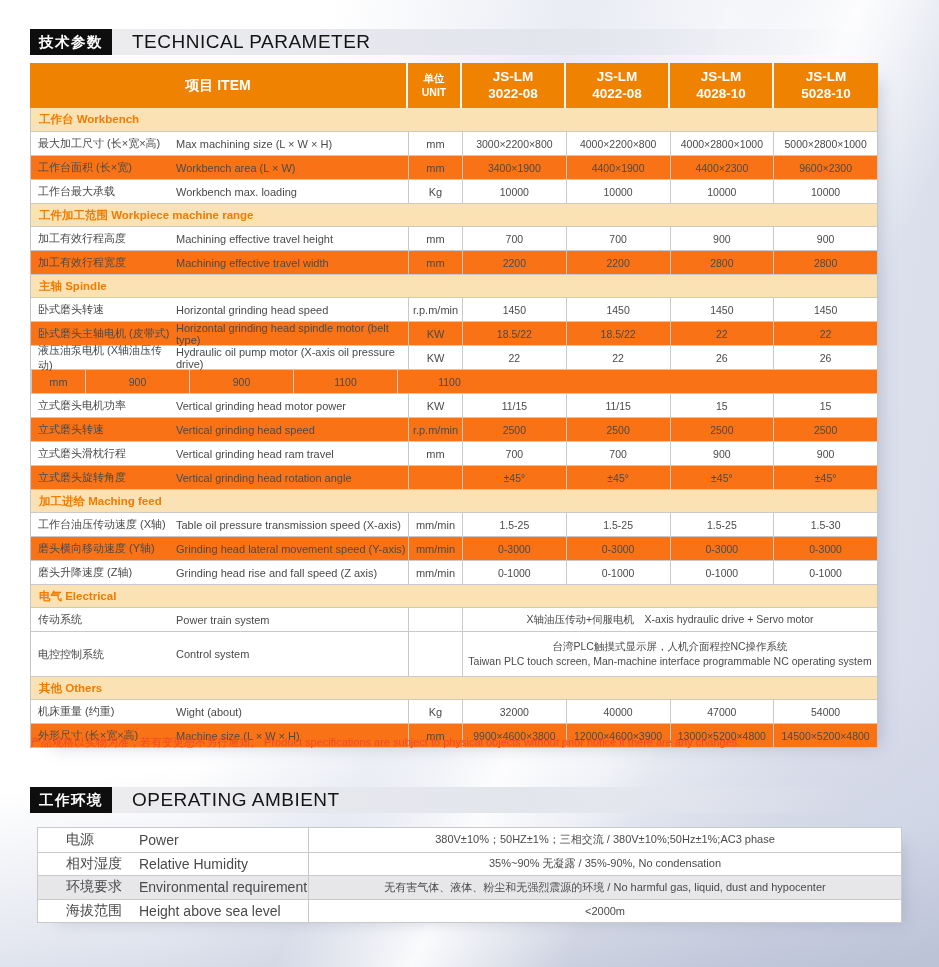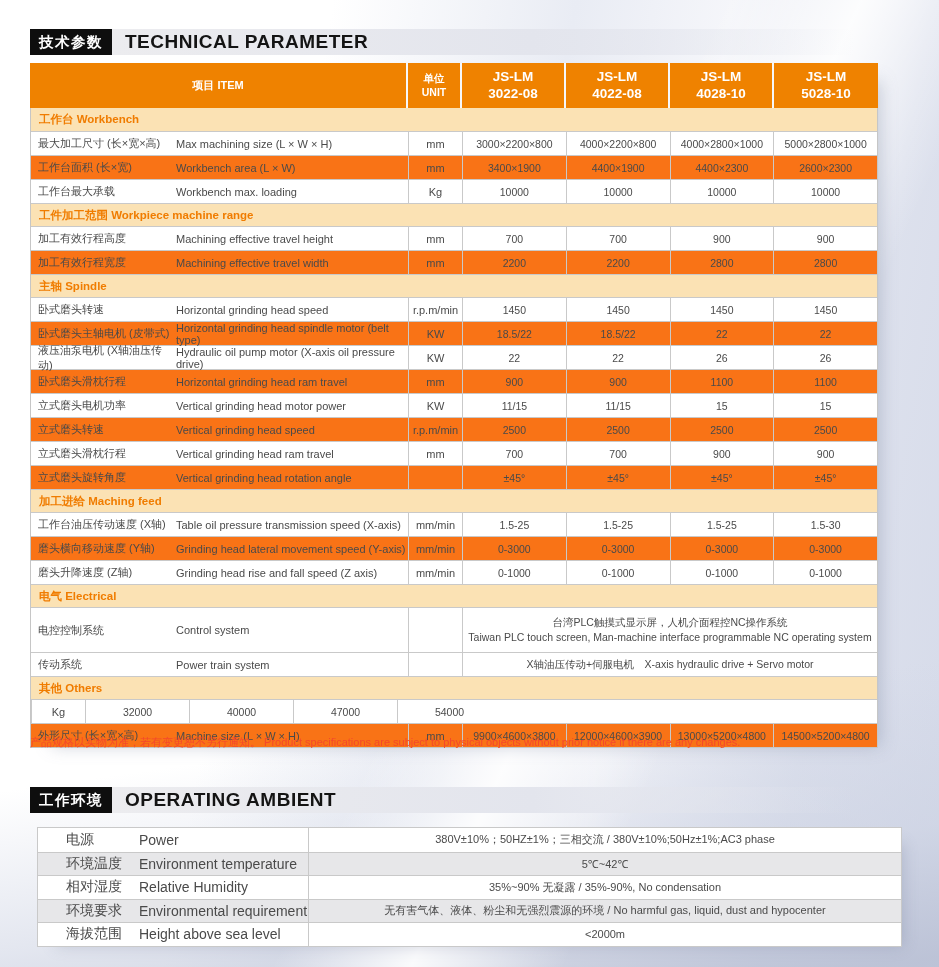--- a/index.html
+++ b/index.html
@@ -6,28 +6,28 @@
   body{font-family:"Liberation Sans",sans-serif;}
   .page{
     position:relative;width:939px;height:967px;overflow:hidden;
     background:
       linear-gradient(115deg, rgba(255,255,255,0) 52%, rgba(255,255,255,0.9) 62%, rgba(255,255,255,0) 73%),
       linear-gradient(172deg, rgba(255,255,255,0) 72%, rgba(203,209,226,0.55) 87%, rgba(182,189,210,0.8) 99%),
       linear-gradient(100deg, #ffffff 30%, #e9ecf4 52%, #f5f6fa 66%, #dde1ed 84%, #d5dae9 100%);
   }
   .tag-row{position:absolute;left:30px;width:848px;height:26px;display:flex;align-items:stretch;}
   .tag-chip{background:#0e0e0e;color:#fff;font-weight:bold;font-size:14.5px;display:flex;align-items:center;padding:0 9px;letter-spacing:1.5px;white-space:nowrap;}
-  .tag-strip{flex:1;background:linear-gradient(90deg,#ececef 0%,#e3e5ed 55%,rgba(227,229,238,0) 97%);display:flex;align-items:center;padding-left:13px;font-size:19px;font-weight:bold;color:#141414;letter-spacing:0.5px;white-space:nowrap;}
+  .tag-strip{flex:1;background:linear-gradient(90deg,#ececef 0%,#e3e5ed 55%,rgba(227,229,238,0) 97%);display:flex;align-items:center;padding-left:20px;font-size:19px;font-weight:normal;color:#141414;letter-spacing:0.5px;white-space:nowrap;}
   #tech-tag{top:29px;}
   #amb-tag{top:787px;}
 
   .tech-table{position:absolute;left:30px;top:63px;width:848px;box-shadow:12px 8px 16px -10px rgba(110,120,150,0.35);}
   .t-header{display:flex;height:45px;}
   .h-cell{background:#EF8200;color:#fff;display:flex;flex-direction:column;align-items:center;justify-content:center;box-sizing:border-box;font-weight:bold;text-align:center;}
-  .h-item{width:378px;font-size:11px;border-right:2px solid #f6f7fa;}
+  .h-item{width:378px;font-size:14px;border-right:2px solid #f6f7fa;}
   .h-unit{width:54px;font-size:10.5px;line-height:1.3;border-right:2px solid #f6f7fa;}
   .h-model{width:104px;font-size:13.5px;line-height:1.2;border-right:2px solid #f6f7fa;}
   .h-model.last{border-right:none;}
   .tech-body{border:1px solid #c6c6c6;border-top:none;background:#fff;}
   .tech-body > div + div{border-top:1px solid #c9c9c9;}
   .t-section{height:23px;background:#FBE2B4;color:#F07C00;font-weight:bold;font-size:11.5px;display:flex;align-items:center;padding-left:8px;box-sizing:border-box;}
   .t-row{display:flex;height:24px;box-sizing:border-box;align-items:stretch;background:#fff;}
   .t-row.alt{background:#f97316;}
   .t-row.tall{height:45px;}
   .c-item{width:377px;display:flex;align-items:center;padding-left:7px;box-sizing:border-box;color:#4a4a4a;font-size:11px;flex-shrink:0;}
@@ -96,21 +96,21 @@
         </div>
         <div class="t-row alt">
           <div class="c-item">
             <div class="i-zh">工作台面积 (长×宽)</div>
             <div class="i-en">Workbench area (L × W)</div>
           </div>
           <div class="c-unit">mm</div>
           <div class="c-val">3400×1900</div>
           <div class="c-val">4400×1900</div>
           <div class="c-val">4400×2300</div>
-          <div class="c-val">2600×2300</div>
+          <div class="c-val">9600×2300</div>
         </div>
         <div class="t-row">
           <div class="c-item">
             <div class="i-zh">工作台最大承载</div>
             <div class="i-en">Workbench max. loading</div>
           </div>
           <div class="c-unit">Kg</div>
           <div class="c-val">10000</div>
           <div class="c-val">10000</div>
           <div class="c-val">10000</div>
@@ -167,24 +167,20 @@
             <div class="i-zh">液压油泵电机 (X轴油压传动)</div>
             <div class="i-en">Hydraulic oil pump motor (X-axis oil pressure drive)</div>
           </div>
           <div class="c-unit">KW</div>
           <div class="c-val">22</div>
           <div class="c-val">22</div>
           <div class="c-val">26</div>
           <div class="c-val">26</div>
         </div>
         <div class="t-row alt">
-          <div class="c-item">
-            <div class="i-zh">卧式磨头滑枕行程</div>
-            <div class="i-en">Horizontal grinding head ram travel</div>
-          </div>
           <div class="c-unit">mm</div>
           <div class="c-val">900</div>
           <div class="c-val">900</div>
           <div class="c-val">1100</div>
           <div class="c-val">1100</div>
         </div>
         <div class="t-row">
           <div class="c-item">
             <div class="i-zh">立式磨头电机功率</div>
             <div class="i-en">Vertical grinding head motor power</div>
@@ -256,43 +252,47 @@
             <div class="i-zh">磨头升降速度 (Z轴)</div>
             <div class="i-en">Grinding head rise and fall speed (Z axis)</div>
           </div>
           <div class="c-unit">mm/min</div>
           <div class="c-val">0-1000</div>
           <div class="c-val">0-1000</div>
           <div class="c-val">0-1000</div>
           <div class="c-val">0-1000</div>
         </div>
         <div class="t-section">电气 Electrical</div>
+        <div class="t-row">
+          <div class="c-item">
+            <div class="i-zh">传动系统</div>
+            <div class="i-en">Power train system</div>
+          </div>
+          <div class="c-unit"></div>
+          <div class="c-span">
+            <div>X轴油压传动+伺服电机　X-axis hydraulic drive + Servo motor</div>
+          </div>
+        </div>
         <div class="t-row tall">
           <div class="c-item">
             <div class="i-zh">电控控制系统</div>
             <div class="i-en">Control system</div>
           </div>
           <div class="c-unit"></div>
           <div class="c-span">
             <div>台湾PLC触摸式显示屏，人机介面程控NC操作系统</div>
             <div>Taiwan PLC touch screen, Man-machine interface programmable NC operating system</div>
           </div>
         </div>
-        <div class="t-row">
-          <div class="c-item">
-            <div class="i-zh">传动系统</div>
-            <div class="i-en">Power train system</div>
-          </div>
-          <div class="c-unit"></div>
-          <div class="c-span">
-            <div>X轴油压传动+伺服电机　X-axis hydraulic drive + Servo motor</div>
-          </div>
-        </div>
         <div class="t-section">其他 Others</div>
         <div class="t-row">
+          <div class="c-item">
+            <div class="i-zh">机床重量 (约重)</div>
+            <div class="i-en">Wight (about)</div>
+          </div>
           <div class="c-unit">Kg</div>
           <div class="c-val">32000</div>
           <div class="c-val">40000</div>
           <div class="c-val">47000</div>
           <div class="c-val">54000</div>
         </div>
         <div class="t-row alt">
           <div class="c-item">
             <div class="i-zh">外形尺寸 (长×宽×高)</div>
             <div class="i-en">Machine size  (L × W × H)</div>
@@ -314,27 +314,20 @@
   </div>
 
   <div class="amb-table" id="amb-table">
       <div class="amb-row">
         <div class="a-item">
           <div class="a-zh">电源</div>
           <div class="a-en">Power</div>
         </div>
         <div class="a-val">380V±10%；50HZ±1%；三相交流 / 380V±10%;50Hz±1%;AC3 phase</div>
       </div>
-      <div class="amb-row alt">
-        <div class="a-item">
-          <div class="a-zh">环境温度</div>
-          <div class="a-en">Environment temperature</div>
-        </div>
-        <div class="a-val">5℃~42℃</div>
-      </div>
       <div class="amb-row">
         <div class="a-item">
           <div class="a-zh">相对湿度</div>
           <div class="a-en">Relative Humidity</div>
         </div>
         <div class="a-val">35%~90% 无凝露 / 35%-90%, No condensation</div>
       </div>
       <div class="amb-row alt">
         <div class="a-item">
           <div class="a-zh">环境要求</div>

